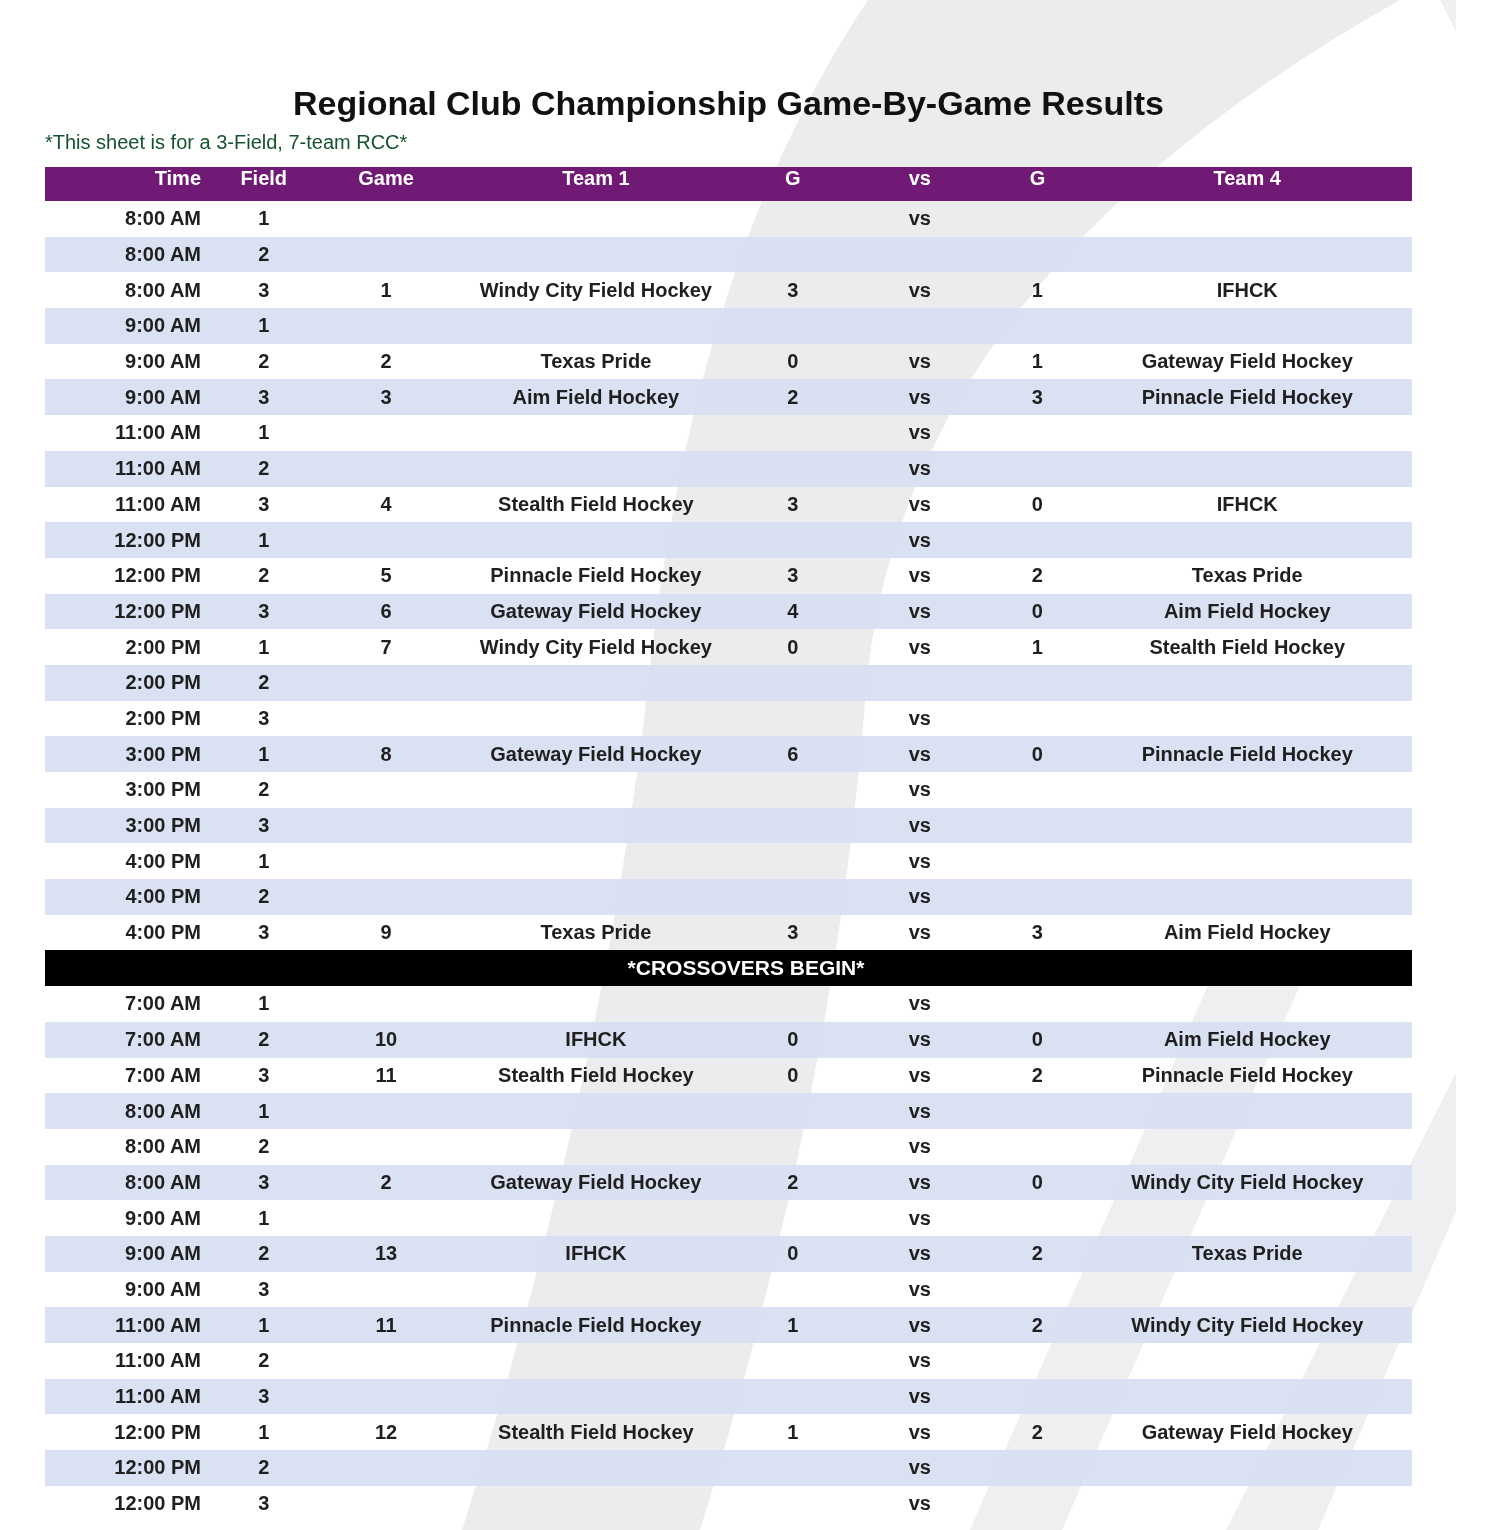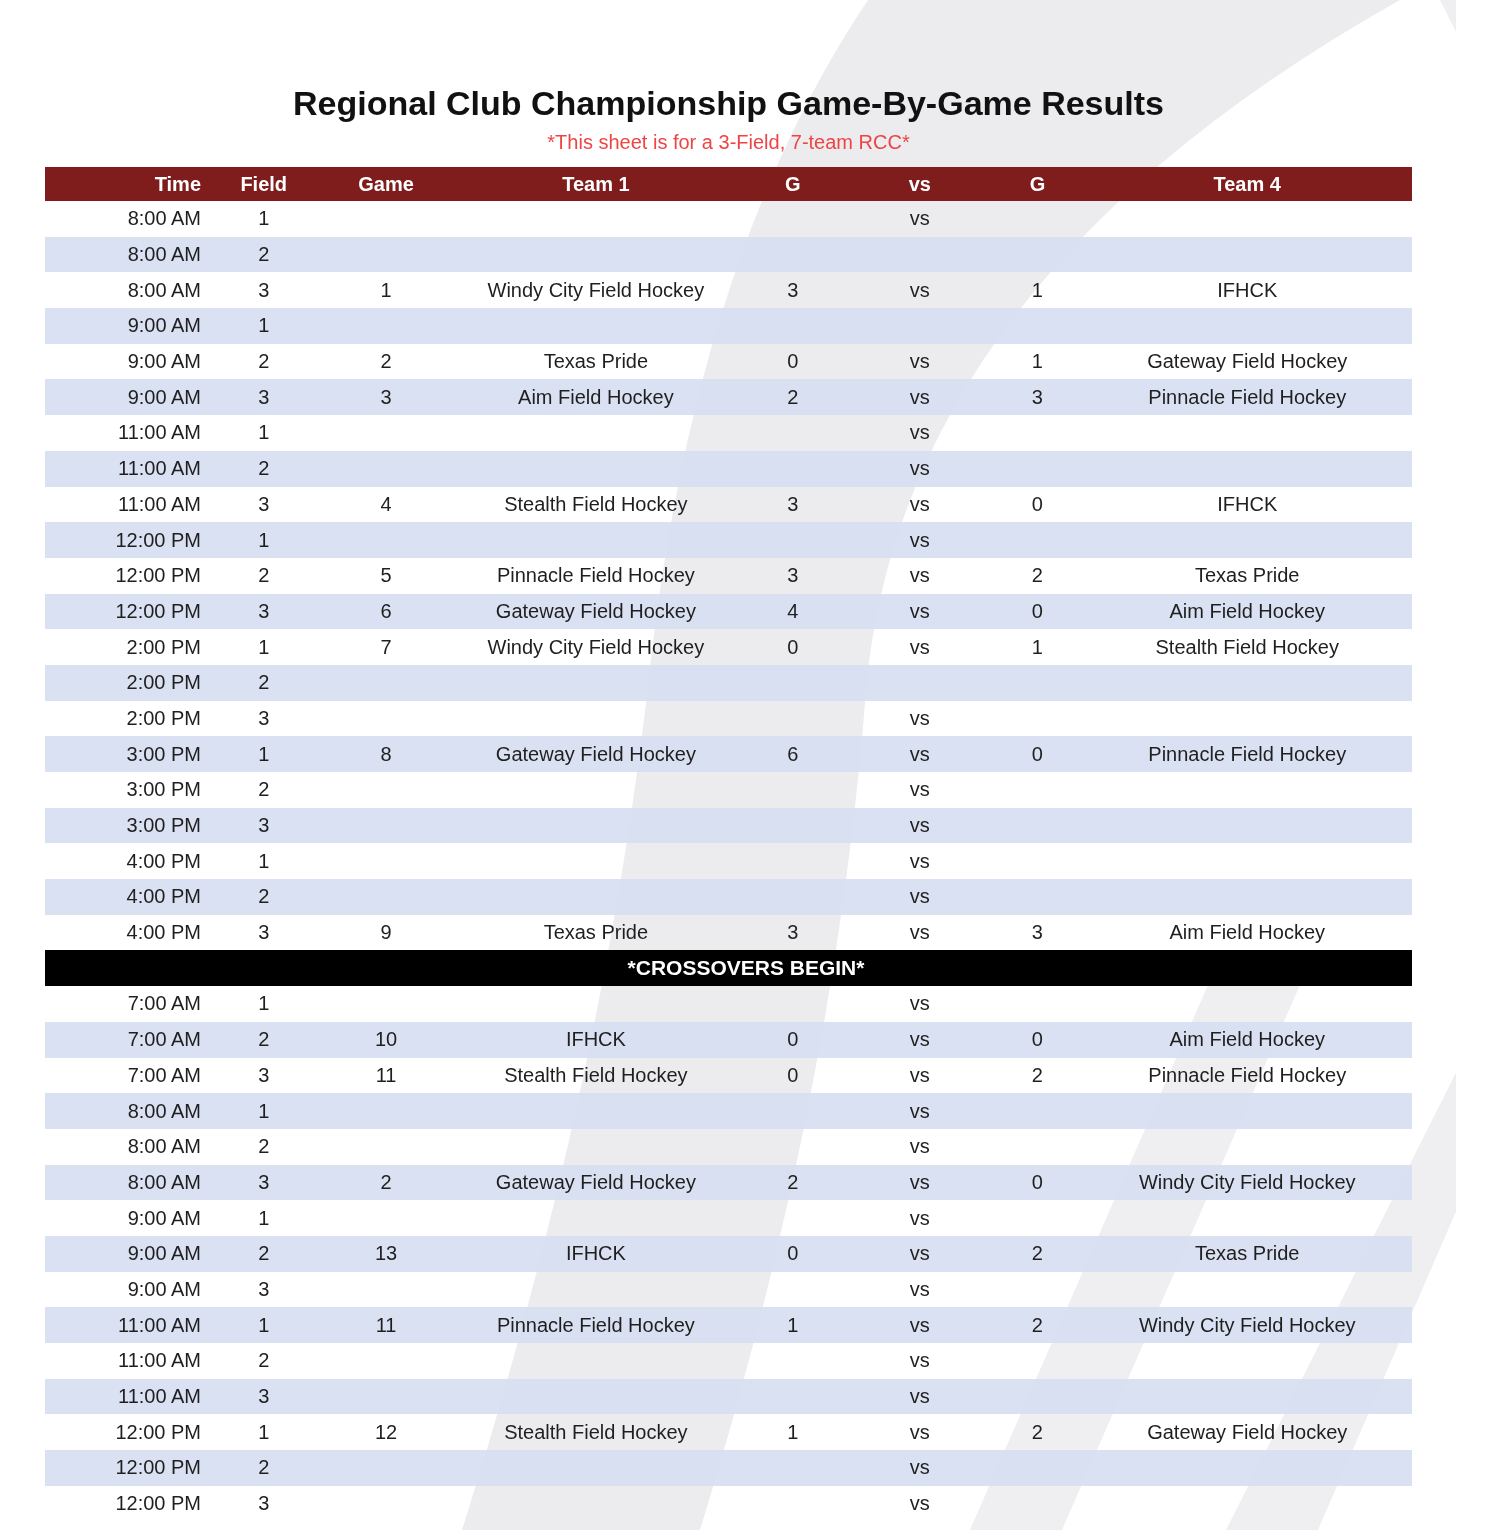--- a/index.html
+++ b/index.html
@@ -18,43 +18,43 @@
     width:1367px;
     text-align:center;
     font-size:34px;
     font-weight:bold;
     color:#111111;
     letter-spacing:0px;
   }
   .subtitle{
     margin:0 0 13px 45px;
     width:1367px;
-    text-align:center;
+    text-align:left;
     font-size:20px;
-    color:#ef4444;
+    color:#14532d;
   }
   .gametable{
     position:relative;
     margin-left:45px;
     width:1367px;
   }
   .thead{
     display:flex;
-    background:#7f1d1d;
+    background:#701a75;
     color:#ffffff;
     font-weight:bold;
     height:34px;
-    align-items:center;
     font-size:20px;
   }
   .row{
     display:flex;
     height:35.7px;
     align-items:center;
     font-size:20px;
+    font-weight:bold;
   }
   .row.blue{background:rgba(215,223,241,0.93);}
   .row.white{background:transparent;}
   .cell{overflow:hidden;white-space:nowrap;}
   .c0{width:12%;text-align:right;padding-right:8px;box-sizing:border-box;}
   .c1{width:8%;text-align:center;}
   .c2{width:9.9%;text-align:center;}
   .c3{width:20.8%;text-align:center;}
   .c4{width:8%;text-align:center;}
   .c5{width:10.6%;text-align:center;}

